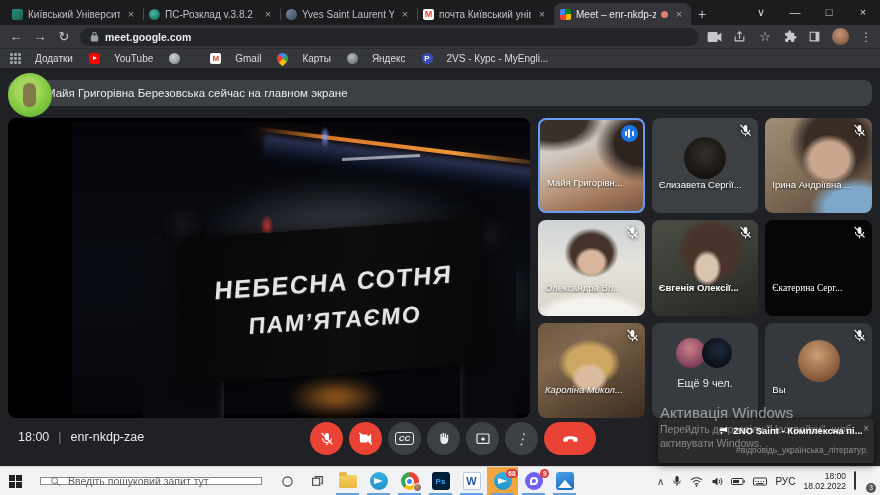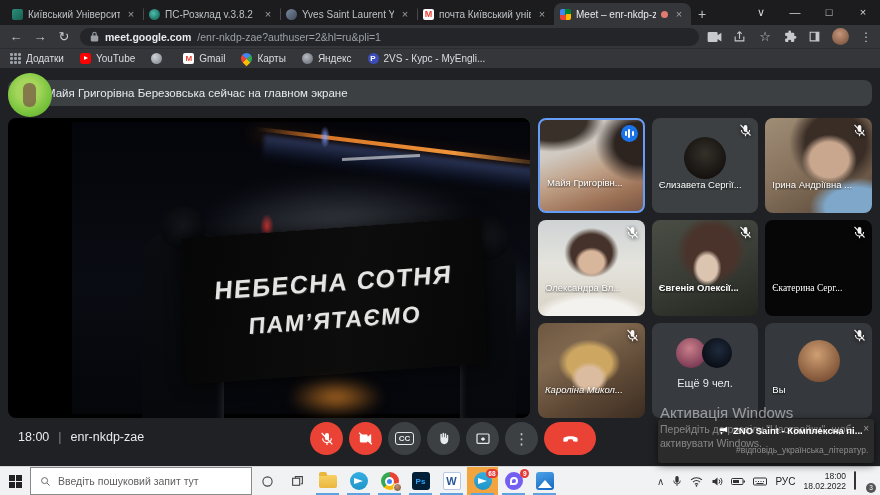--- a/index.html
+++ b/index.html
@@ -40,21 +40,21 @@
   .url-path { color:#9aa0a6; font-size:10.5px; white-space:nowrap; overflow:hidden; }
   .tb-icons { display:flex; align-items:center; gap:11px; margin-left:auto; }
   .tb-icons svg { display:block; }
   .tb-avatar { width:17px; height:17px; border-radius:50%;
                background:radial-gradient(circle at 45% 35%, #c6967a, #6e4a35); }
   .kebab { color:#c7c9cc; font-size:12px; }
 
   
   .bookmarks { position:absolute; left:0; top:48px; width:880px; height:20px; background:#35363a;
                border-top:1px solid #2b2c2f; display:flex; align-items:center; padding:0 10px; gap:16px; }
-  .bm { display:flex; gap:5px; color:#dadce0; font-size:10px; white-space:nowrap; }
+  .bm { display:flex; gap:14px; color:#dadce0; font-size:10px; white-space:nowrap; }
   .bm-ic { width:11px; height:11px; border-radius:2px; flex-shrink:0; }
   .ic-apps { display:grid; grid-template-columns:repeat(3,3px); grid-gap:1px; width:11px; height:11px; }
   .ic-apps i { width:3px; height:3px; background:#9aa0a6; border-radius:1px; }
   .ic-yt { background:#f00; border-radius:3px; position:relative; }
   .ic-yt::after { content:""; position:absolute; left:4px; top:3px; border-left:4px solid #fff;
                   border-top:2.5px solid transparent; border-bottom:2.5px solid transparent; }
   .ic-globe { background:radial-gradient(circle at 35% 35%, #cfd3d8, #7a8089); border-radius:50%; }
   .ic-gmail { background:#fff; color:#ea4335; font-weight:bold; font-size:8px; line-height:11px; text-align:center; }
   .ic-maps { background:conic-gradient(#4285f4 0 25%, #34a853 25% 50%, #fbbc05 50% 75%, #ea4335 75%);
              border-radius:50% 50% 50% 0; transform:rotate(-45deg); }
@@ -158,21 +158,21 @@
   .you-avatar { position:absolute; left:50%; top:40%; transform:translate(-50%,-50%); width:42px; height:42px;
                 border-radius:50%; background:radial-gradient(circle at 45% 35%, #cf9f74, #7e5336 75%); }
 
   
   .ctrl { position:absolute; left:0; top:352px; width:880px; height:40px; }
   .ctrl-info { position:absolute; left:18px; top:10px; display:flex; gap:9px; align-items:center;
                color:#e8eaed; font-size:12.5px; }
   .ctrl-info .sep { color:#7d8085; }
   .ctrl-btns { position:absolute; left:310px; top:2px; display:flex; gap:6px; align-items:center; }
   .cbtn { width:33px; height:33px; border-radius:50%; background:#3c4043; display:flex;
-          align-items:center; justify-content:center; }
+          align-items:center; justify-content:center;font-style:italic; }
   .cbtn.red { background:#ea4335; }
   .cbtn.end { width:52px; border-radius:17px; background:#ea4335; }
   .cc-box { border:1.5px solid #e8eaed; border-radius:3px; color:#e8eaed; font-size:8px;
             font-weight:bold; padding:1px 2.5px; }
 
   
   .toast { position:absolute; left:658px; top:351px; width:216px; height:44px; background:#2b2b2b;
            border-radius:3px; box-shadow:0 2px 8px rgba(0,0,0,.6); z-index:5; }
   .toast-green { position:absolute; left:8px; top:5px; width:44px; height:44px; border-radius:50%;
                  background:radial-gradient(circle at 45% 40%, #a5d65b 0 30%, #7cc53f 60%, #57a32b 100%); z-index:6; }
@@ -190,21 +190,21 @@
   .wm1 { font-size:15px; font-weight:300; }
   .wm2, .wm3 { font-size:10.5px; color:rgba(255,255,255,.42); margin-top:2px; }
 
   
   .taskbar { position:absolute; left:0; top:466px; width:880px; height:29px; background:#f1f2f3;
              border-top:1px solid #d5d5d5; display:flex; align-items:stretch; }
   .tb-start { width:30px; display:flex; align-items:center; justify-content:center; }
   .winlogo { display:grid; grid-template-columns:6px 6px; grid-gap:1px; }
   .winlogo i { width:6px; height:6px; background:#222; }
   .tb-search { width:222px; background:#fff; border:1px solid #8a8a8a; display:flex; align-items:center;
-               gap:7px; padding:0 9px; margin:0;text-align:right; }
+               gap:7px; padding:0 9px; margin:10px;text-align:right; }
   .tb-search span { color:#5f5f5f; font-size:10.5px; white-space:nowrap; }
   .tb-sys { width:30px; display:flex; align-items:center; justify-content:center; }
   .tb-app { position:relative; width:31px; display:flex; align-items:center; justify-content:center; }
   .tb-app::after { content:""; position:absolute; bottom:0; left:4px; right:4px; height:2px; background:#5ea3e0; }
   .tb-app.hl { background:#f2a43e; }
   .badge { position:absolute; top:2px; right:0px; background:#e53935; color:#fff; font-size:6.5px;
            border-radius:6px; padding:0 2.5px; line-height:9px; font-weight:bold; z-index:2; }
   .ic-folder { width:18px; height:13px; background:linear-gradient(#f7d064,#eab73e); border-radius:2px; position:relative; }
   .ic-folder::before { content:""; position:absolute; left:0; top:-3px; width:8px; height:4px;
                        background:#eab73e; border-radius:2px 2px 0 0; }
@@ -280,21 +280,20 @@
 
   <div class="toolbar">
     <span class="navglyph">←</span>
     <span class="navglyph">→</span>
     <span class="navglyph">↻</span>
     <div class="urlbar">
       <svg width="9" height="11" viewBox="0 0 24 28">
           <path fill="#9aa0a6" d="M12 1a6 6 0 0 0-6 6v4H5a3 3 0 0 0-3 3v10a3 3 0 0 0 3 3h14a3 3 0 0 0 3-3V14a3 3 0 0 0-3-3h-1V7a6 6 0 0 0-6-6zm-3 10V7a3 3 0 1 1 6 0v4H9z"></path>
         </svg>
       <span class="url-domain">meet.google.com</span>
-      <span class="url-path">/enr-nkdp-zae?authuser=2&amp;hl=ru&amp;pli=1</span>
     </div>
     <div class="tb-icons">
       <svg width="15" height="10" viewBox="0 0 24 16">
           <path fill="#c7c9cc" d="M1 2a2 2 0 0 1 2-2h12a2 2 0 0 1 2 2v3l6-4v14l-6-4v3a2 2 0 0 1-2 2H3a2 2 0 0 1-2-2V2z"></path>
         </svg>
       <svg width="13" height="13" viewBox="0 0 24 24">
           <path fill="none" stroke="#c7c9cc" stroke-width="2" d="M4 12v8h16v-8M12 16V3m0 0l-4 4m4-4l4 4"></path>
         </svg>
       <span class="navglyph">☆</span>
       <svg width="13" height="13" viewBox="0 0 24 24">

